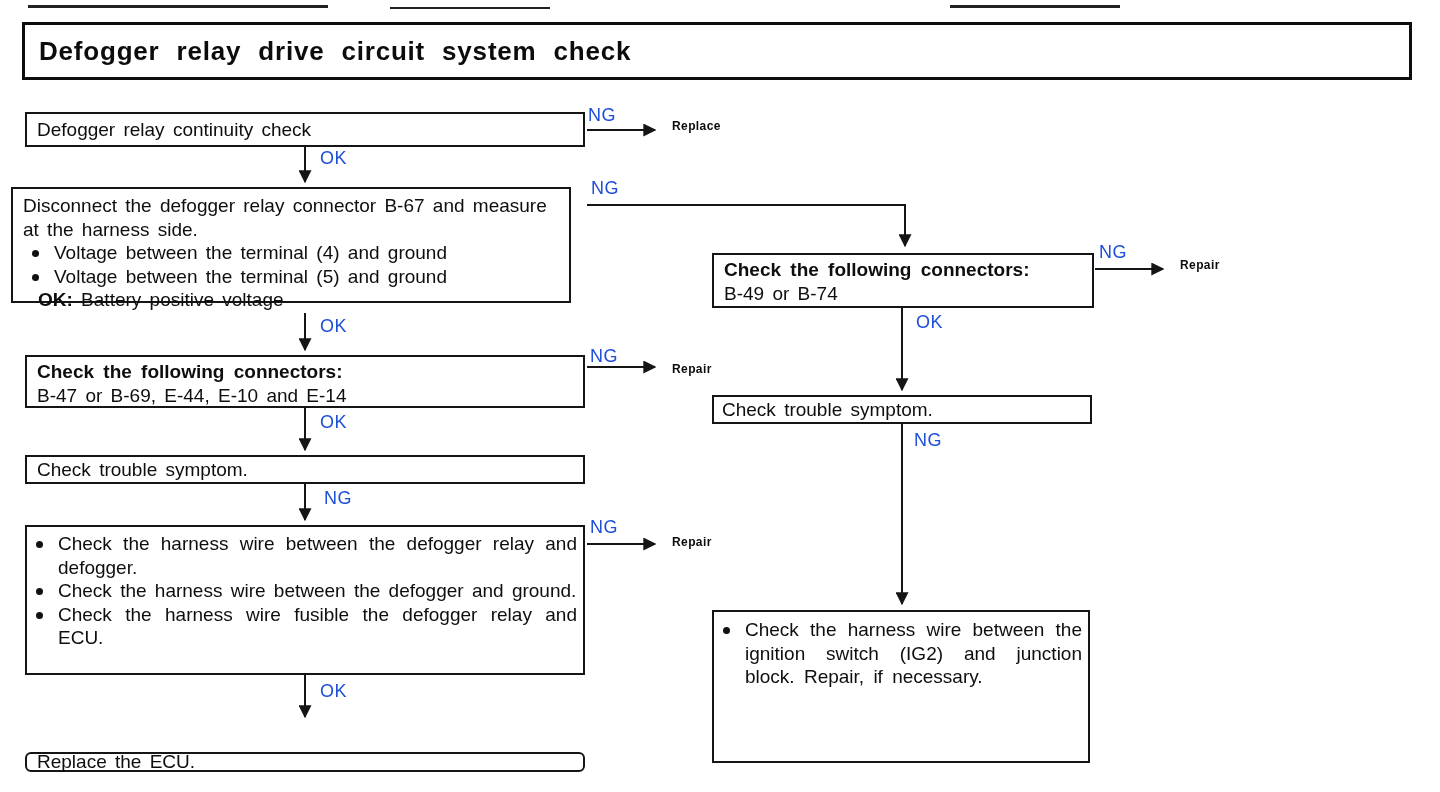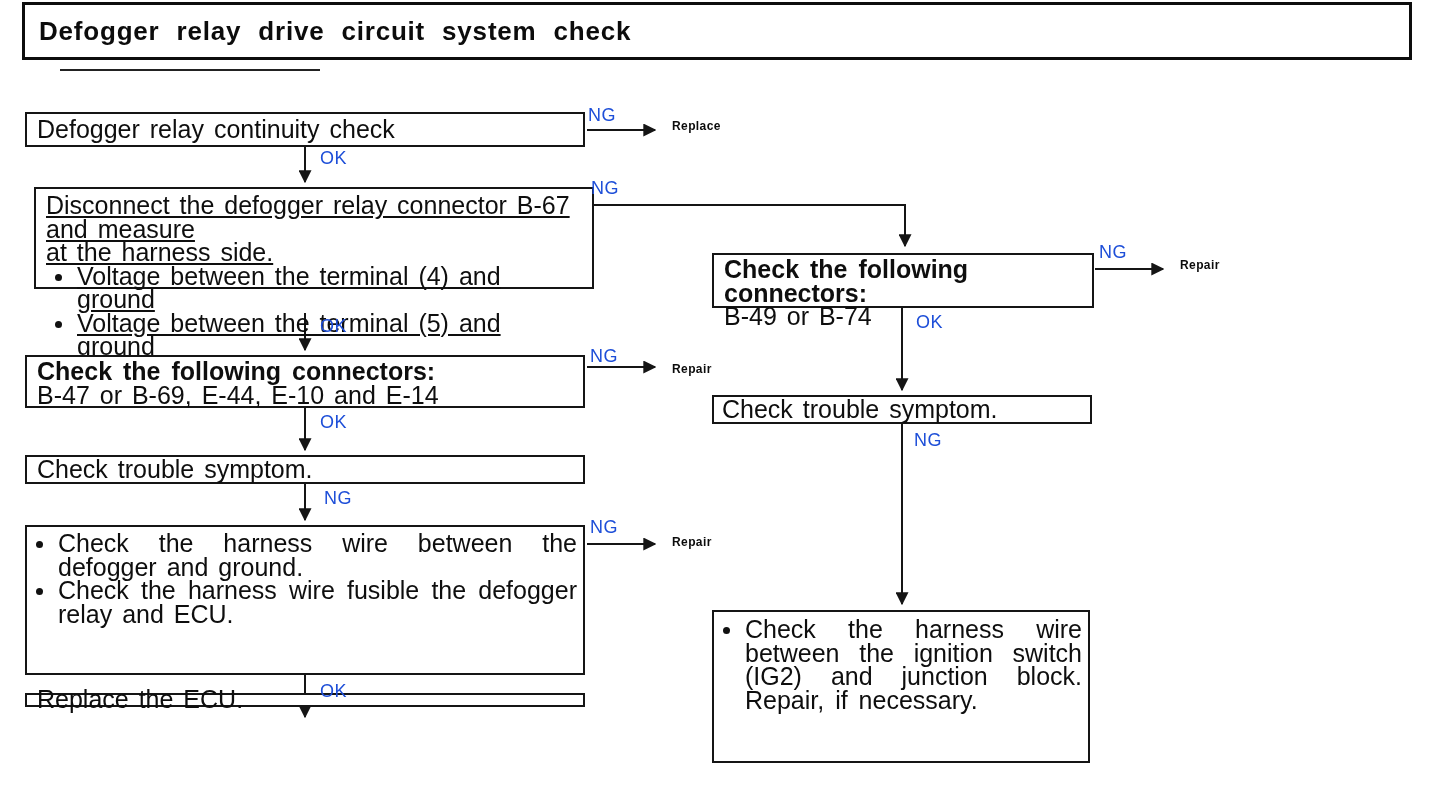--- a/index.html
+++ b/index.html
@@ -1,30 +1,30 @@
 <!DOCTYPE html>
 <html><head>
 <meta charset="utf-8">
 <style>
   html,body { margin:0; padding:0; background:#ffffff; }
   #canvas {
     position:relative; width:1440px; height:792px; background:#ffffff;
     font-family:"Liberation Sans", sans-serif; color:#111111; overflow:hidden;
   }
   .title-box {
-    position:absolute; left:22px; top:2px; width:1390px; height:58px;
+    position:absolute; left:22px; top:22px; width:1390px; height:58px;
     border:3px solid #0d0d0d; box-sizing:border-box;
     display:flex; align-items:center; padding-left:14px; background:#ffffff;
   }
   .title-text {
     font-size:26px; font-weight:bold; letter-spacing:0.8px; word-spacing:9px; color:#0c0c0c;
   }
   .box {
     position:absolute; border:2px solid #151515; background:#ffffff;
-    box-sizing:border-box; font-size:25px; color:#0e0e0e; word-spacing:3px; line-height:23.5px;
+    box-sizing:border-box; font-size:19px; color:#0e0e0e; word-spacing:3px; line-height:23.5px;
   }
   .vcenter { display:flex; align-items:center; padding-left:10px; }
   .pad { padding:5px 8px 0 10px; }
   .b-row { display:flex; }
   .dot {
     width:7px; height:7px; border-radius:50%; background:#111111;
     margin:9px 15px 0 9px; flex:none;
   }
   .b-text { flex:1; display:block; text-align:justify; padding-right:6px; }
   .b-text-nj { flex:1; display:block; }
@@ -68,21 +68,21 @@
   </svg>
 
   <div class="title-box">
     <span class="title-text">Defogger relay drive circuit system check</span>
   </div>
 
   <div class="box vcenter" style="left:25px;top:112px;width:560px;height:35px;">
     <span>Defogger relay continuity check</span>
   </div>
 
-  <div class="box pad" style="left:34px;top:187px;width:560px;height:102px;text-decoration:underline;">
+  <div class="box pad" style="left:11px;top:187px;width:560px;height:116px;">
     <div>Disconnect the defogger relay connector B-67 and measure</div>
     <div>at the harness side.</div>
     <div class="b-row">
       <span class="dot"></span>
       <span class="b-text-nj">Voltage between the terminal (4) and ground</span>
     </div>
     <div class="b-row">
       <span class="dot"></span>
       <span class="b-text-nj">Voltage between the terminal (5) and ground</span>
     </div>
@@ -97,29 +97,33 @@
     <div>B-47 or B-69, E-44, E-10 and E-14</div>
   </div>
 
   <div class="box vcenter" style="left:25px;top:455px;width:560px;height:29px;">
     <span>Check trouble symptom.</span>
   </div>
 
   <div class="box" style="left:25px;top:525px;width:560px;height:150px;padding-top:5px;">
     <div class="b-row">
       <span class="dot"></span>
+      <span class="b-text">Check the harness wire between the defogger relay and defogger.</span>
+    </div>
+    <div class="b-row">
+      <span class="dot"></span>
       <span class="b-text">Check the harness wire between the defogger and ground.</span>
     </div>
     <div class="b-row">
       <span class="dot"></span>
       <span class="b-text">Check the harness wire fusible the defogger relay and ECU.</span>
     </div>
   </div>
 
-  <div class="box vcenter" style="left:25px;top:693px;width:560px;height:14px;">
+  <div class="box vcenter" style="left:25px;top:752px;width:560px;height:20px;border-radius:6px;">
     <span>Replace the ECU.</span>
   </div>
 
   <div class="box" style="left:712px;top:253px;width:382px;height:55px;padding:3px 8px 0 10px;">
     <div class="hdg">Check the following connectors:</div>
     <div>B-49 or B-74</div>
   </div>
 
   <div class="box vcenter" style="left:712px;top:395px;width:380px;height:29px;padding-left:8px;">
     <span>Check trouble symptom.</span>

